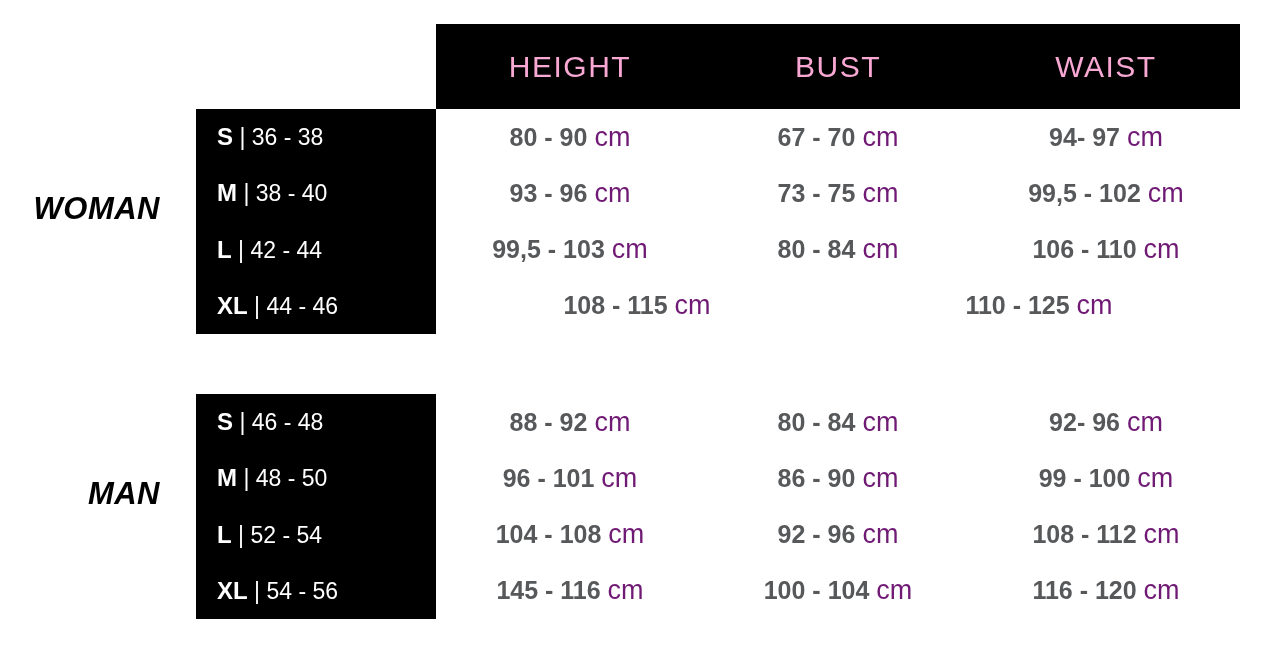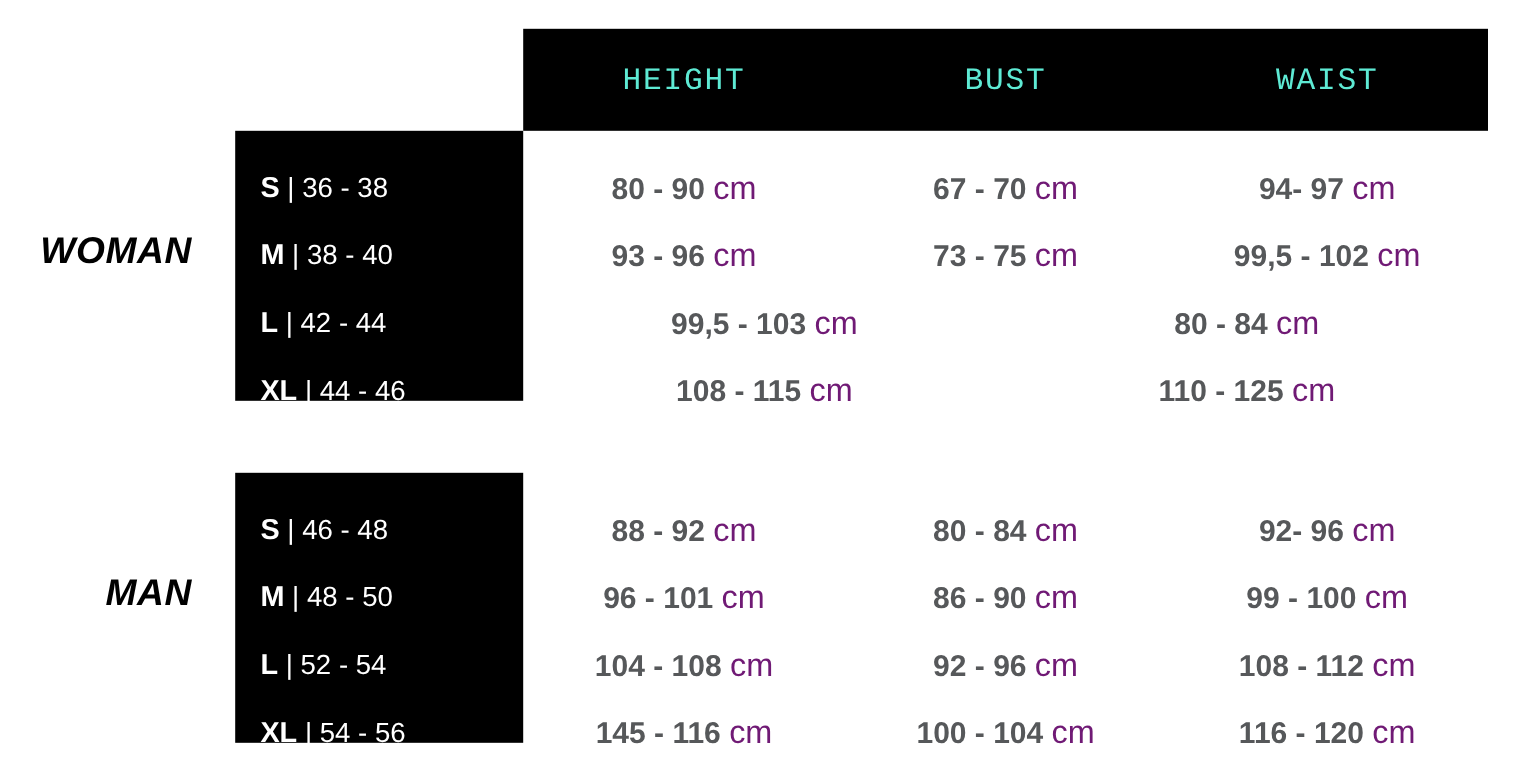--- a/index.html
+++ b/index.html
@@ -30,25 +30,24 @@
     top: 24px;
     width: 804px;
     height: 85px;
     background: #000000;
     display: flex;
     align-items: center;
   }
   .header-cell {
     flex: 1 1 0;
     text-align: center;
-    color: #5eead4;
-    font-size: 26px;
+    color: #f9a8d4;
+    font-size: 30px;
     letter-spacing: 1.5px;
     font-weight: 400;
-    font-family: Liberation Mono, monospace;
   }
 
   
   .section {
     position: absolute;
     left: 0;
     width: 1267px;
   }
   .section-woman { top: 109px; height: 225px; }
   .section-man   { top: 394px; height: 225px; }
@@ -77,21 +76,20 @@
     height: 225px;
     background: #000000;
   }
 
   .rows {
     position: absolute;
     left: 196px;
     top: 0;
     width: 1044px;
     height: 225px;
-    margin-top: 20px;
   }
   .row {
     display: flex;
     align-items: center;
     height: 56.25px;
     box-sizing: border-box;
   }
   .size-cell {
     width: 240px;
     box-sizing: border-box;
@@ -190,20 +188,24 @@
           <span class="size-range">42 - 44</span>
         </div>
         <div class="meas-cell">
           <span class="meas-val">99,5 - 103</span>
           <span class="meas-unit">cm</span>
         </div>
         <div class="meas-cell">
           <span class="meas-val">80 - 84</span>
           <span class="meas-unit">cm</span>
         </div>
+        <div class="meas-cell">
+          <span class="meas-val">106 - 110</span>
+          <span class="meas-unit">cm</span>
+        </div>
       </div>
 
       <div class="row">
         <div class="size-cell">
           <span class="size-letter">XL</span>
           <span class="size-range">|</span>
           <span class="size-range">44 - 46</span>
         </div>
         <div class="meas-cell">
           <span class="meas-val">108 - 115</span>

